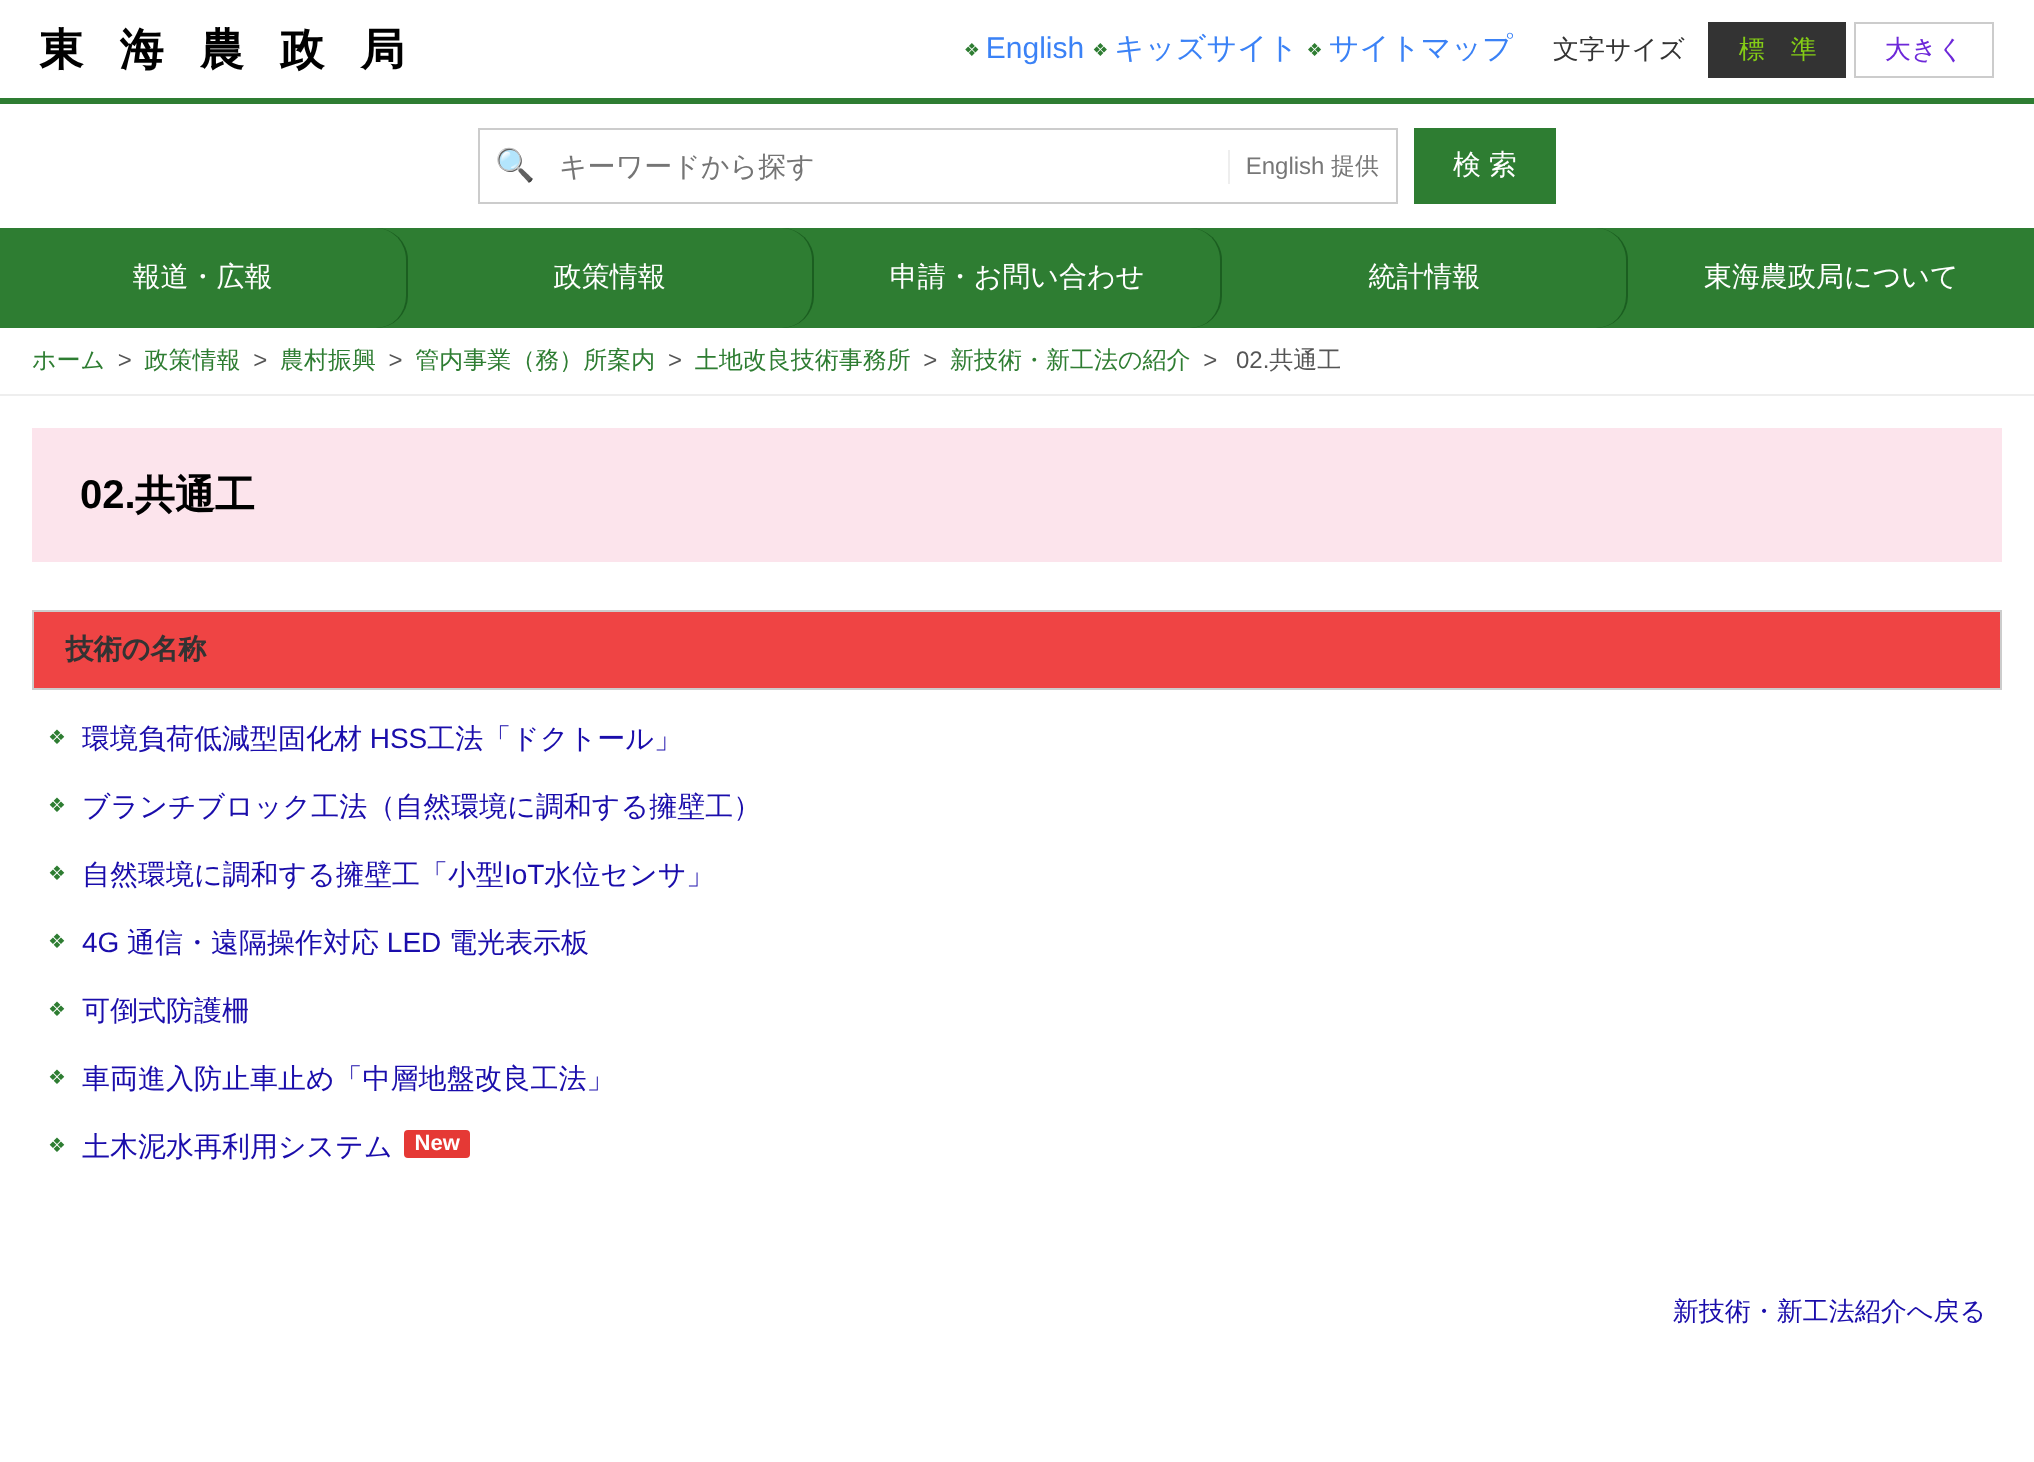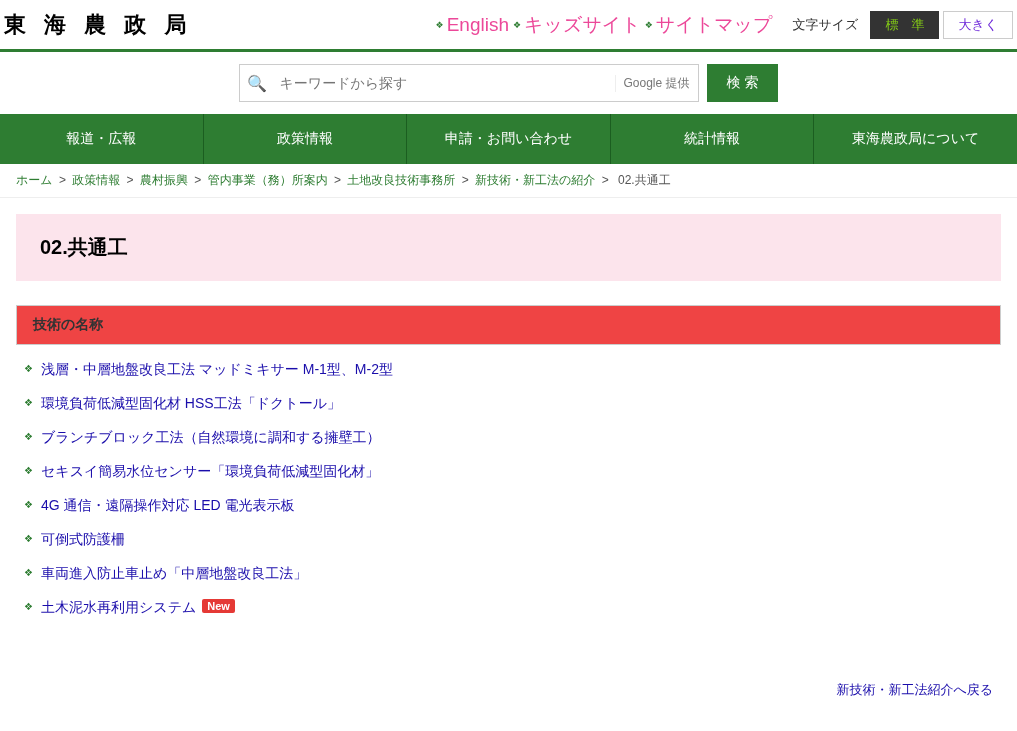--- a/index.html
+++ b/index.html
@@ -3,21 +3,21 @@
   <meta charset="utf-8">
   <style>
     * { margin: 0; padding: 0; box-sizing: border-box; }
     body { font-family: "MS Gothic", "Hiragino Kaku Gothic ProN", Meiryo, sans-serif; font-size: 14px; color: #333; background: #fff; }
 
     
     .header {
       display: flex;
       align-items: center;
       justify-content: space-between;
-      padding: 8px 4px;
+      padding: 8px 20px;
       border-bottom: 3px solid #2e7d32;
       min-height: 52px;
     }
     .site-title {
       font-size: 22px;
       font-weight: bold;
       color: #000;
       letter-spacing: 6px;
     }
     .header-right {
@@ -27,23 +27,23 @@
     }
     .header-links {
       display: flex;
       align-items: center;
       gap: 0px;
       margin-right: 12px;
     }
     .header-link-item {
       display: flex;
       align-items: center;
-      color: #ec4899;
+      color: #3b82f6;
       text-decoration: none;
-      font-size: 19px;
+      font-size: 15px;
       margin-right: 4px;
       text-align: right;
     }
     .header-link-item::before {
       content: "❖";
       font-size: 9px;
       margin-right: 3px;
       color: #2e7d32;
     }
     .font-size-label {
@@ -123,20 +123,21 @@
       background: #2e7d32;
     }
     .nav-item {
       flex: 1;
       text-align: center;
       padding: 16px 8px;
       color: #fff;
       font-size: 14px;
       cursor: pointer;
       border-right: 1px solid #1b5e20;
+      border-radius: 16px;
     }
     .nav-item:last-child { border-right: none; }
 
     
     .breadcrumb {
       padding: 8px 16px;
       font-size: 12px;
       color: #333;
       border-bottom: 1px solid #eee;
     }
@@ -235,21 +236,21 @@
     <span class="font-size-label">文字サイズ</span>
     <button class="font-btn active">標　準</button>
     <button class="font-btn inactive">大きく</button>
   </div>
 </header>
 
 <div class="search-bar">
   <div class="search-inner">
     <div class="search-icon-area">🔍</div>
     <input class="search-input" type="text" placeholder="キーワードから探す" style="">
-    <span class="google-label">Google 提供</span>
+    <span class="google-label">English 提供</span>
   </div>
   <button class="search-btn">検 索</button>
 </div>
 
 <nav class="nav-bar">
   <div class="nav-item">報道・広報</div>
   <div class="nav-item">政策情報</div>
   <div class="nav-item">申請・お問い合わせ</div>
   <div class="nav-item">統計情報</div>
   <div class="nav-item">東海農政局について</div>
@@ -272,30 +273,27 @@
 </div>
 
 <div class="page-title-area">
   <h1 class="page-title">02.共通工</h1>
 </div>
 
 <div class="content">
   <div class="tech-table-header">技術の名称</div>
   <ul class="link-list">
     <li class="link-list-item">
-      <a href="#">浅層・中層地盤改良工法 マッドミキサー M-1型、M-2型</a>
-    </li>
-    <li class="link-list-item">
       <a href="#">環境負荷低減型固化材 HSS工法「ドクトール」</a>
     </li>
     <li class="link-list-item">
       <a href="#">ブランチブロック工法（自然環境に調和する擁壁工）</a>
     </li>
     <li class="link-list-item">
-      <a href="#">セキスイ簡易水位センサー「環境負荷低減型固化材」</a>
+      <a href="#">自然環境に調和する擁壁工「小型IoT水位センサ」</a>
     </li>
     <li class="link-list-item">
       <a href="#">4G 通信・遠隔操作対応 LED 電光表示板</a>
     </li>
     <li class="link-list-item">
       <a href="#">可倒式防護柵</a>
     </li>
     <li class="link-list-item">
       <a href="#">車両進入防止車止め「中層地盤改良工法」　</a>
     </li>

